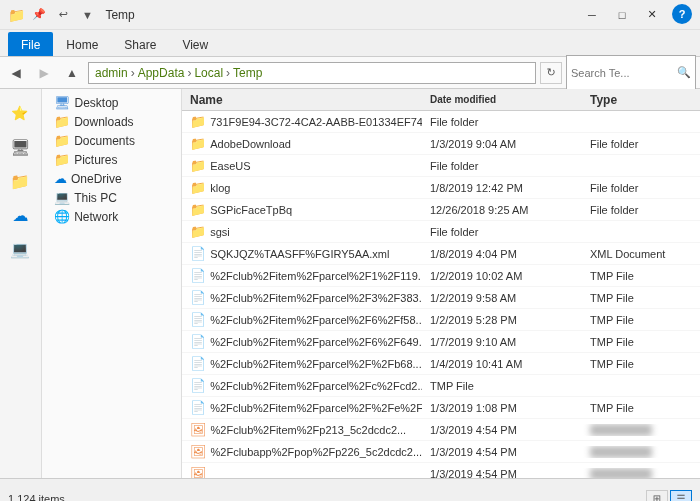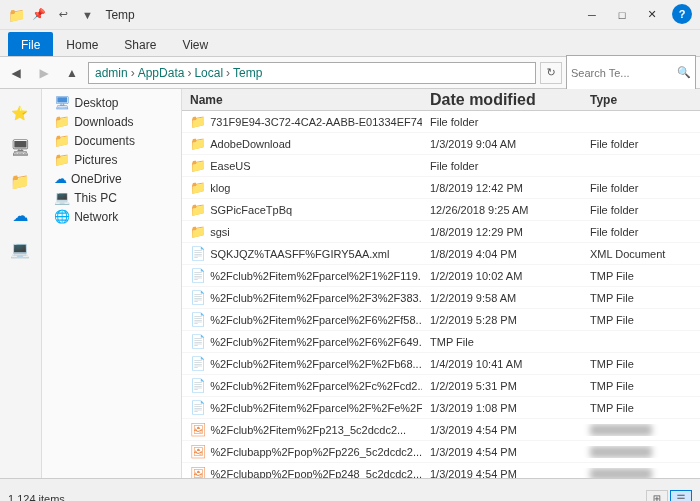--- a/index.html
+++ b/index.html
@@ -79,21 +79,21 @@
       background: #fff;
       display: flex;
       align-items: center;
       padding: 0 6px;
       font-size: 12px;
       color: #333;
       gap: 4px;
       cursor: text;
     }
     .address-breadcrumb { display: flex; align-items: center; gap: 2px; }
-    .breadcrumb-item { color: #0f766e; font-size: 12px; cursor: pointer; }
+    .breadcrumb-item { color: #4d7c0f; font-size: 12px; cursor: pointer; }
     .breadcrumb-sep { color: #666; margin: 0 1px; }
     .address-refresh {
       width: 22px; height: 22px;
       background: transparent; border: 1px solid #ccc;
       cursor: pointer; display: flex; align-items: center; justify-content: center;
       font-size: 11px; color: #555;
     }
     .search-box {
       width: 130px; height: 36px;
       border: 1px solid #aaa;
@@ -169,21 +169,21 @@
       display: flex;
       align-items: center;
       height: 22px;
       background: #f0f0f0;
       border-bottom: 1px solid #ccc;
       position: sticky;
       top: 0;
       z-index: 1;
     }
     .col-name { flex: 0 0 240px; padding: 0 8px; font-weight: 600; font-size: 12px; color: #333; cursor: pointer; }
-    .col-modified { flex: 0 0 160px; padding: 0 8px; font-weight: 600; font-size: 16px; color: #333; cursor: pointer; }
+    .col-modified { flex: 0 0 160px; padding: 0 8px; font-weight: 600; font-size: 10px; color: #333; cursor: pointer; }
     .col-type { flex: 0 0 120px; padding: 0 8px; font-weight: 600; font-size: 12px; color: #333; cursor: pointer; }
     .col-header { display: flex; align-items: center; height: 22px; }
     .col-sep { width: 1px; background: #ccc; height: 14px; }
 
     .file-row {
       display: flex;
       align-items: center;
       height: 22px;
       border-bottom: 1px solid #f5f5f5;
       cursor: pointer;
@@ -385,21 +385,20 @@
       </div>
       <div class="file-cell modified">12/26/2018 9:25 AM</div>
       <div class="file-cell type">File folder</div>
       <div class="file-cell size"></div>
     </div>
         <div class="file-row">
       <div class="file-cell name">
         <span class="file-icon folder">📁</span>
         <span>sgsi</span>
       </div>
-      <div class="file-cell modified">1/8/2019 12:29 PM</div>
       <div class="file-cell type">File folder</div>
       <div class="file-cell size"></div>
     </div>
         <div class="file-row">
       <div class="file-cell name">
         <span class="file-icon xml">📄</span>
         <span>SQKJQZ%TAASFF%FGIRY5AA.xml</span>
       </div>
       <div class="file-cell modified">1/8/2019 4:04 PM</div>
       <div class="file-cell type">XML Document</div>
@@ -430,38 +429,38 @@
       </div>
       <div class="file-cell modified">1/2/2019 5:28 PM</div>
       <div class="file-cell type">TMP File</div>
 
     </div>
         <div class="file-row">
       <div class="file-cell name">
         <span class="file-icon tmp">📄</span>
         <span>%2Fclub%2Fitem%2Fparcel%2F6%2F649...</span>
       </div>
+      <div class="file-cell modified">1/7/2019 9:10 AM</div>
       <div class="file-cell type">TMP File</div>
 
     </div>
         <div class="file-row">
       <div class="file-cell name">
         <span class="file-icon tmp">📄</span>
         <span>%2Fclub%2Fitem%2Fparcel%2F%2Fb68...</span>
       </div>
       <div class="file-cell modified">1/4/2019 10:41 AM</div>
       <div class="file-cell type">TMP File</div>
 
     </div>
         <div class="file-row">
       <div class="file-cell name">
         <span class="file-icon tmp">📄</span>
         <span>%2Fclub%2Fitem%2Fparcel%2Fc%2Fcd2...</span>
       </div>
-      <div class="file-cell modified">1/2/2019 5:31 PM</div>
       <div class="file-cell type">TMP File</div>
 
     </div>
         <div class="file-row">
       <div class="file-cell name">
         <span class="file-icon tmp">📄</span>
         <span>%2Fclub%2Fitem%2Fparcel%2F%2Fe%2Fe1...</span>
       </div>
       <div class="file-cell modified">1/3/2019 1:08 PM</div>
       <div class="file-cell type">TMP File</div>
@@ -481,21 +480,20 @@
         <span class="file-icon img">🖼</span>
         <span>%2Fclubapp%2Fpop%2Fp226_5c2dcdc2...</span>
       </div>
       <div class="file-cell modified">1/3/2019 4:54 PM</div>
       <div class="file-cell type"><span class="blurred-text">████████</span></div>
 
     </div>
         <div class="file-row">
       <div class="file-cell name">
         <span class="file-icon img">🖼</span>
-        <span>%2Fclubapp%2Fpop%2Fp248_5c2dcdc2...</span>
       </div>
       <div class="file-cell modified">1/3/2019 4:54 PM</div>
       <div class="file-cell type"><span class="blurred-text">████████</span></div>
 
     </div>
       </div>
   </div>
 </div>
 
 <div class="status-bar">

